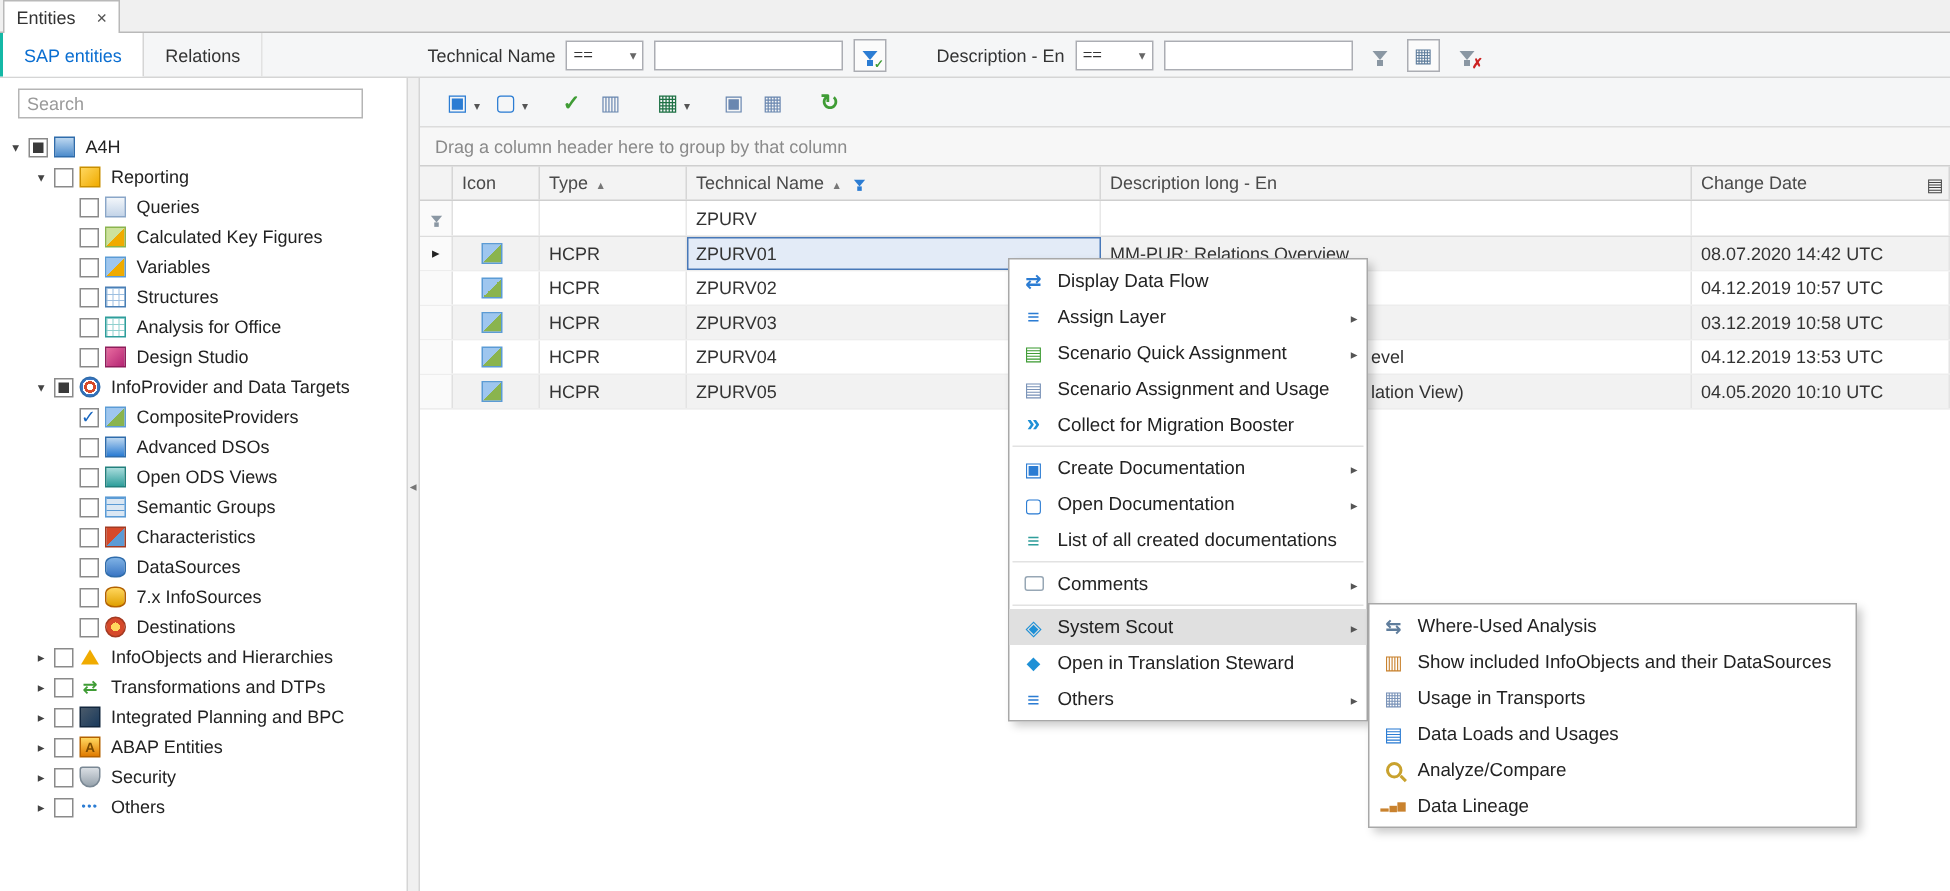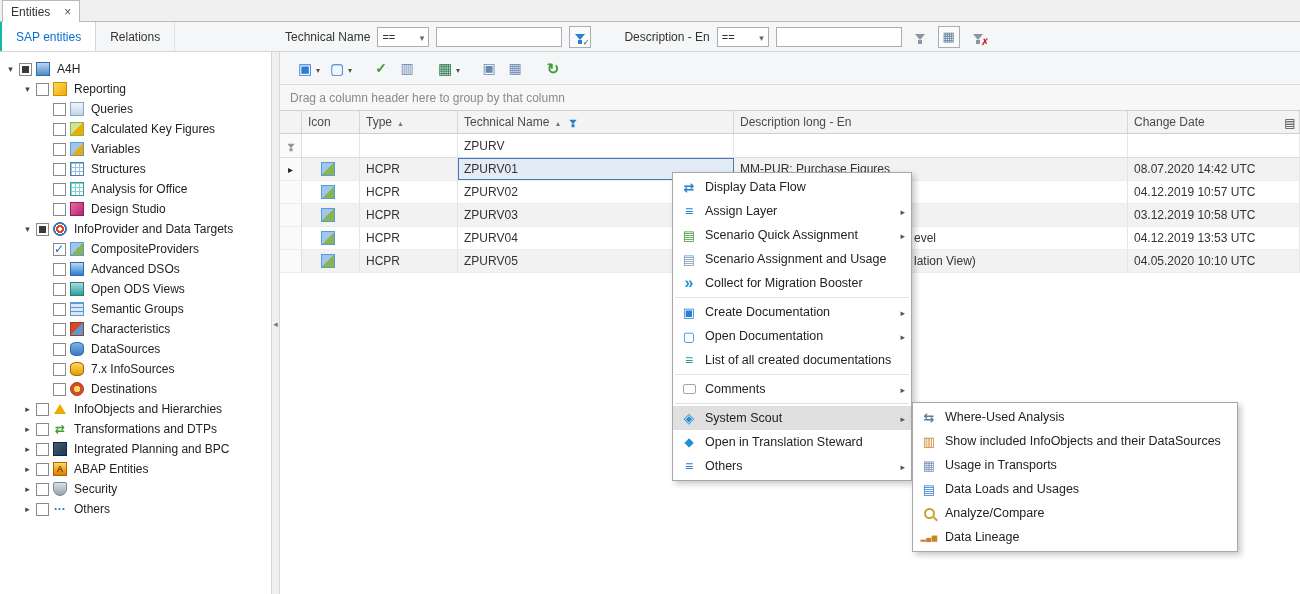--- a/index.html
+++ b/index.html
@@ -206,20 +206,21 @@
       </button>
       <button class="fbtn">
         <span class="funnel gray"></span>
         <span class="redx"></span>
       </button>
     </div>
   </div>
 
   <div class="content">
     <div class="sidebar">
+      <input class="search" placeholder="Search" style="">
       <div class="tree">
           <div class="tree-row">
             <span class="twisty expanded" style="margin-left: 4px;"></span>
             <span class="cb cb-partial"></span>
             <span class="ticon icon i-system-icon"></span>
             <span class="tlabel">A4H</span>
           </div>
           <div class="tree-row">
             <span class="twisty expanded" style="margin-left: 21px;"></span>
             <span class="cb cb-empty"></span>
@@ -424,21 +425,21 @@
             <div class="fcell" style="flex: 1 1 0%;"></div>
           </div>
         <div class="grows">
             <div class="grow odd">
               <div class="rowind current"></div>
               <div class="gcell cicon" style="width: 58px;">
                 <span class="ticon icon i-hcpr-icon"></span>
               </div>
               <div class="gcell" style="width: 98px;">HCPR</div>
               <div class="gcell cell-tech sel" style="width: 276px;">ZPURV01</div>
-              <div class="gcell" style="width: 394px;">MM-PUR: Purchase Figures</div>
+              <div class="gcell" style="width: 394px;">MM-PUR: Relations Overview</div>
               <div class="gcell" style="flex: 1 1 0%;">08.07.2020 14:42 UTC</div>
             </div>
             <div class="grow">
               <div class="rowind"></div>
               <div class="gcell cicon" style="width: 58px;">
                 <span class="ticon icon i-hcpr-icon"></span>
               </div>
               <div class="gcell" style="width: 98px;">HCPR</div>
               <div class="gcell cell-tech" style="width: 276px;">ZPURV02</div>
               <div class="gcell" style="width: 394px;"></div>

